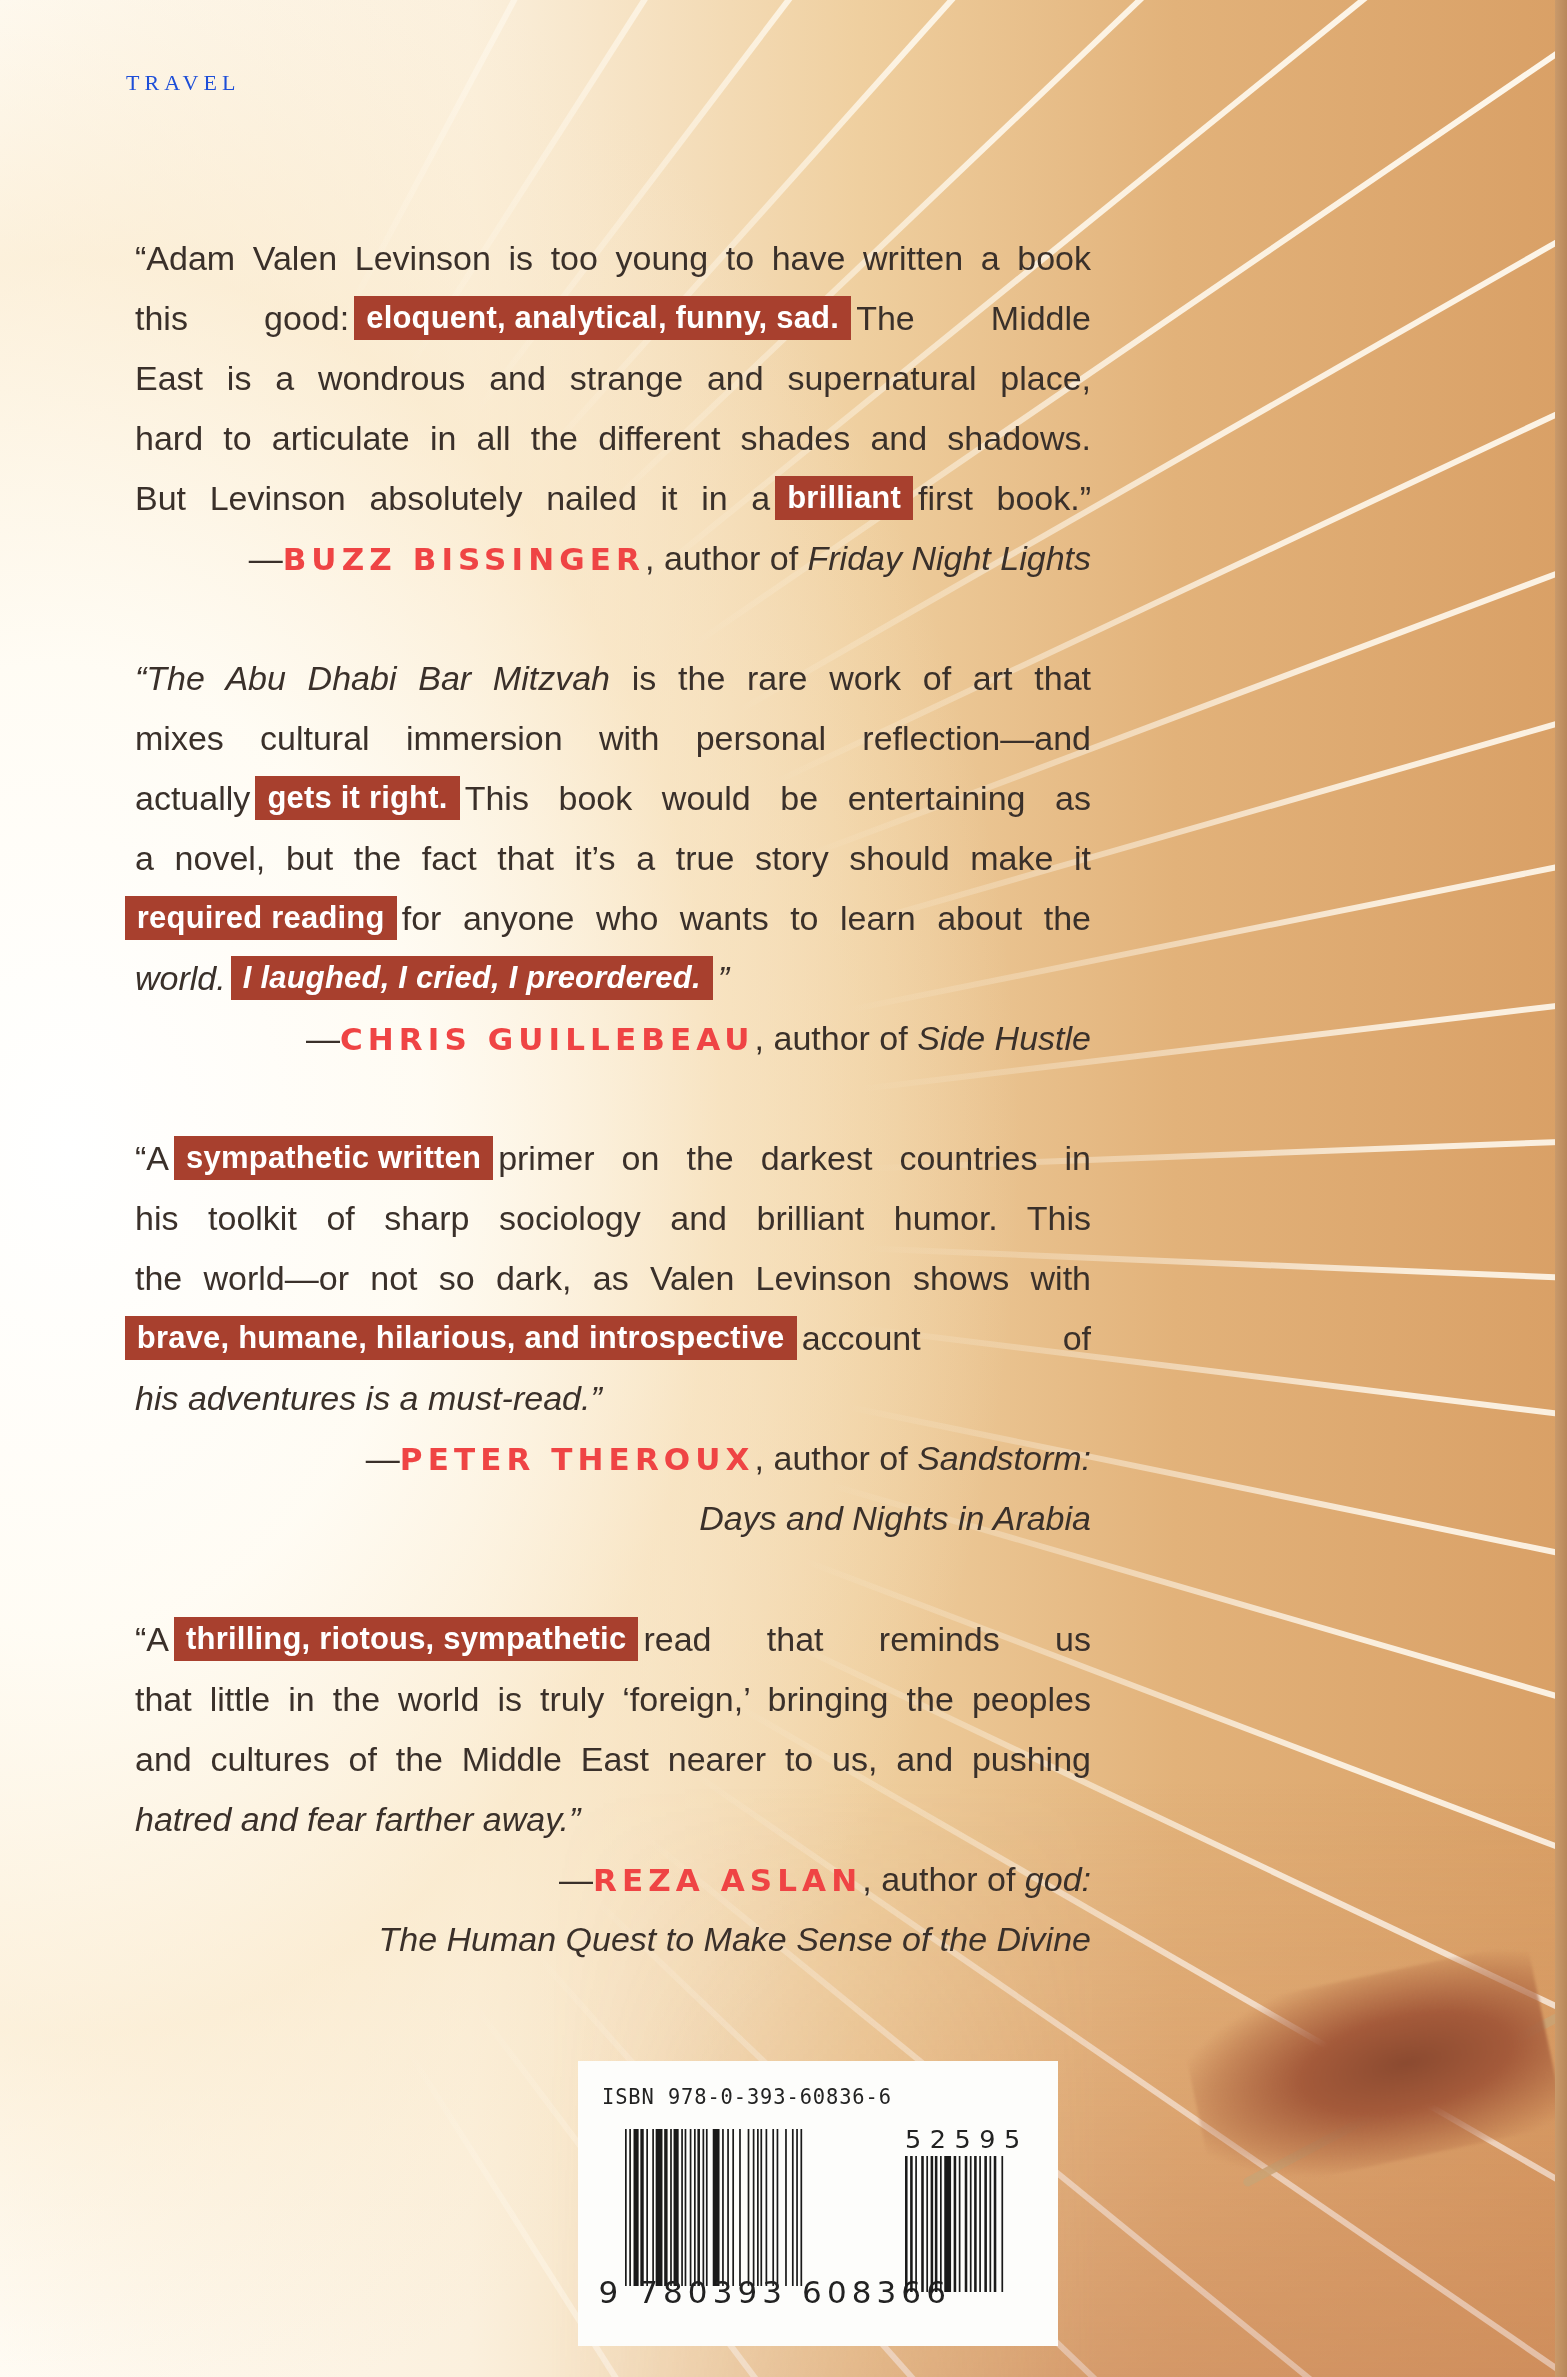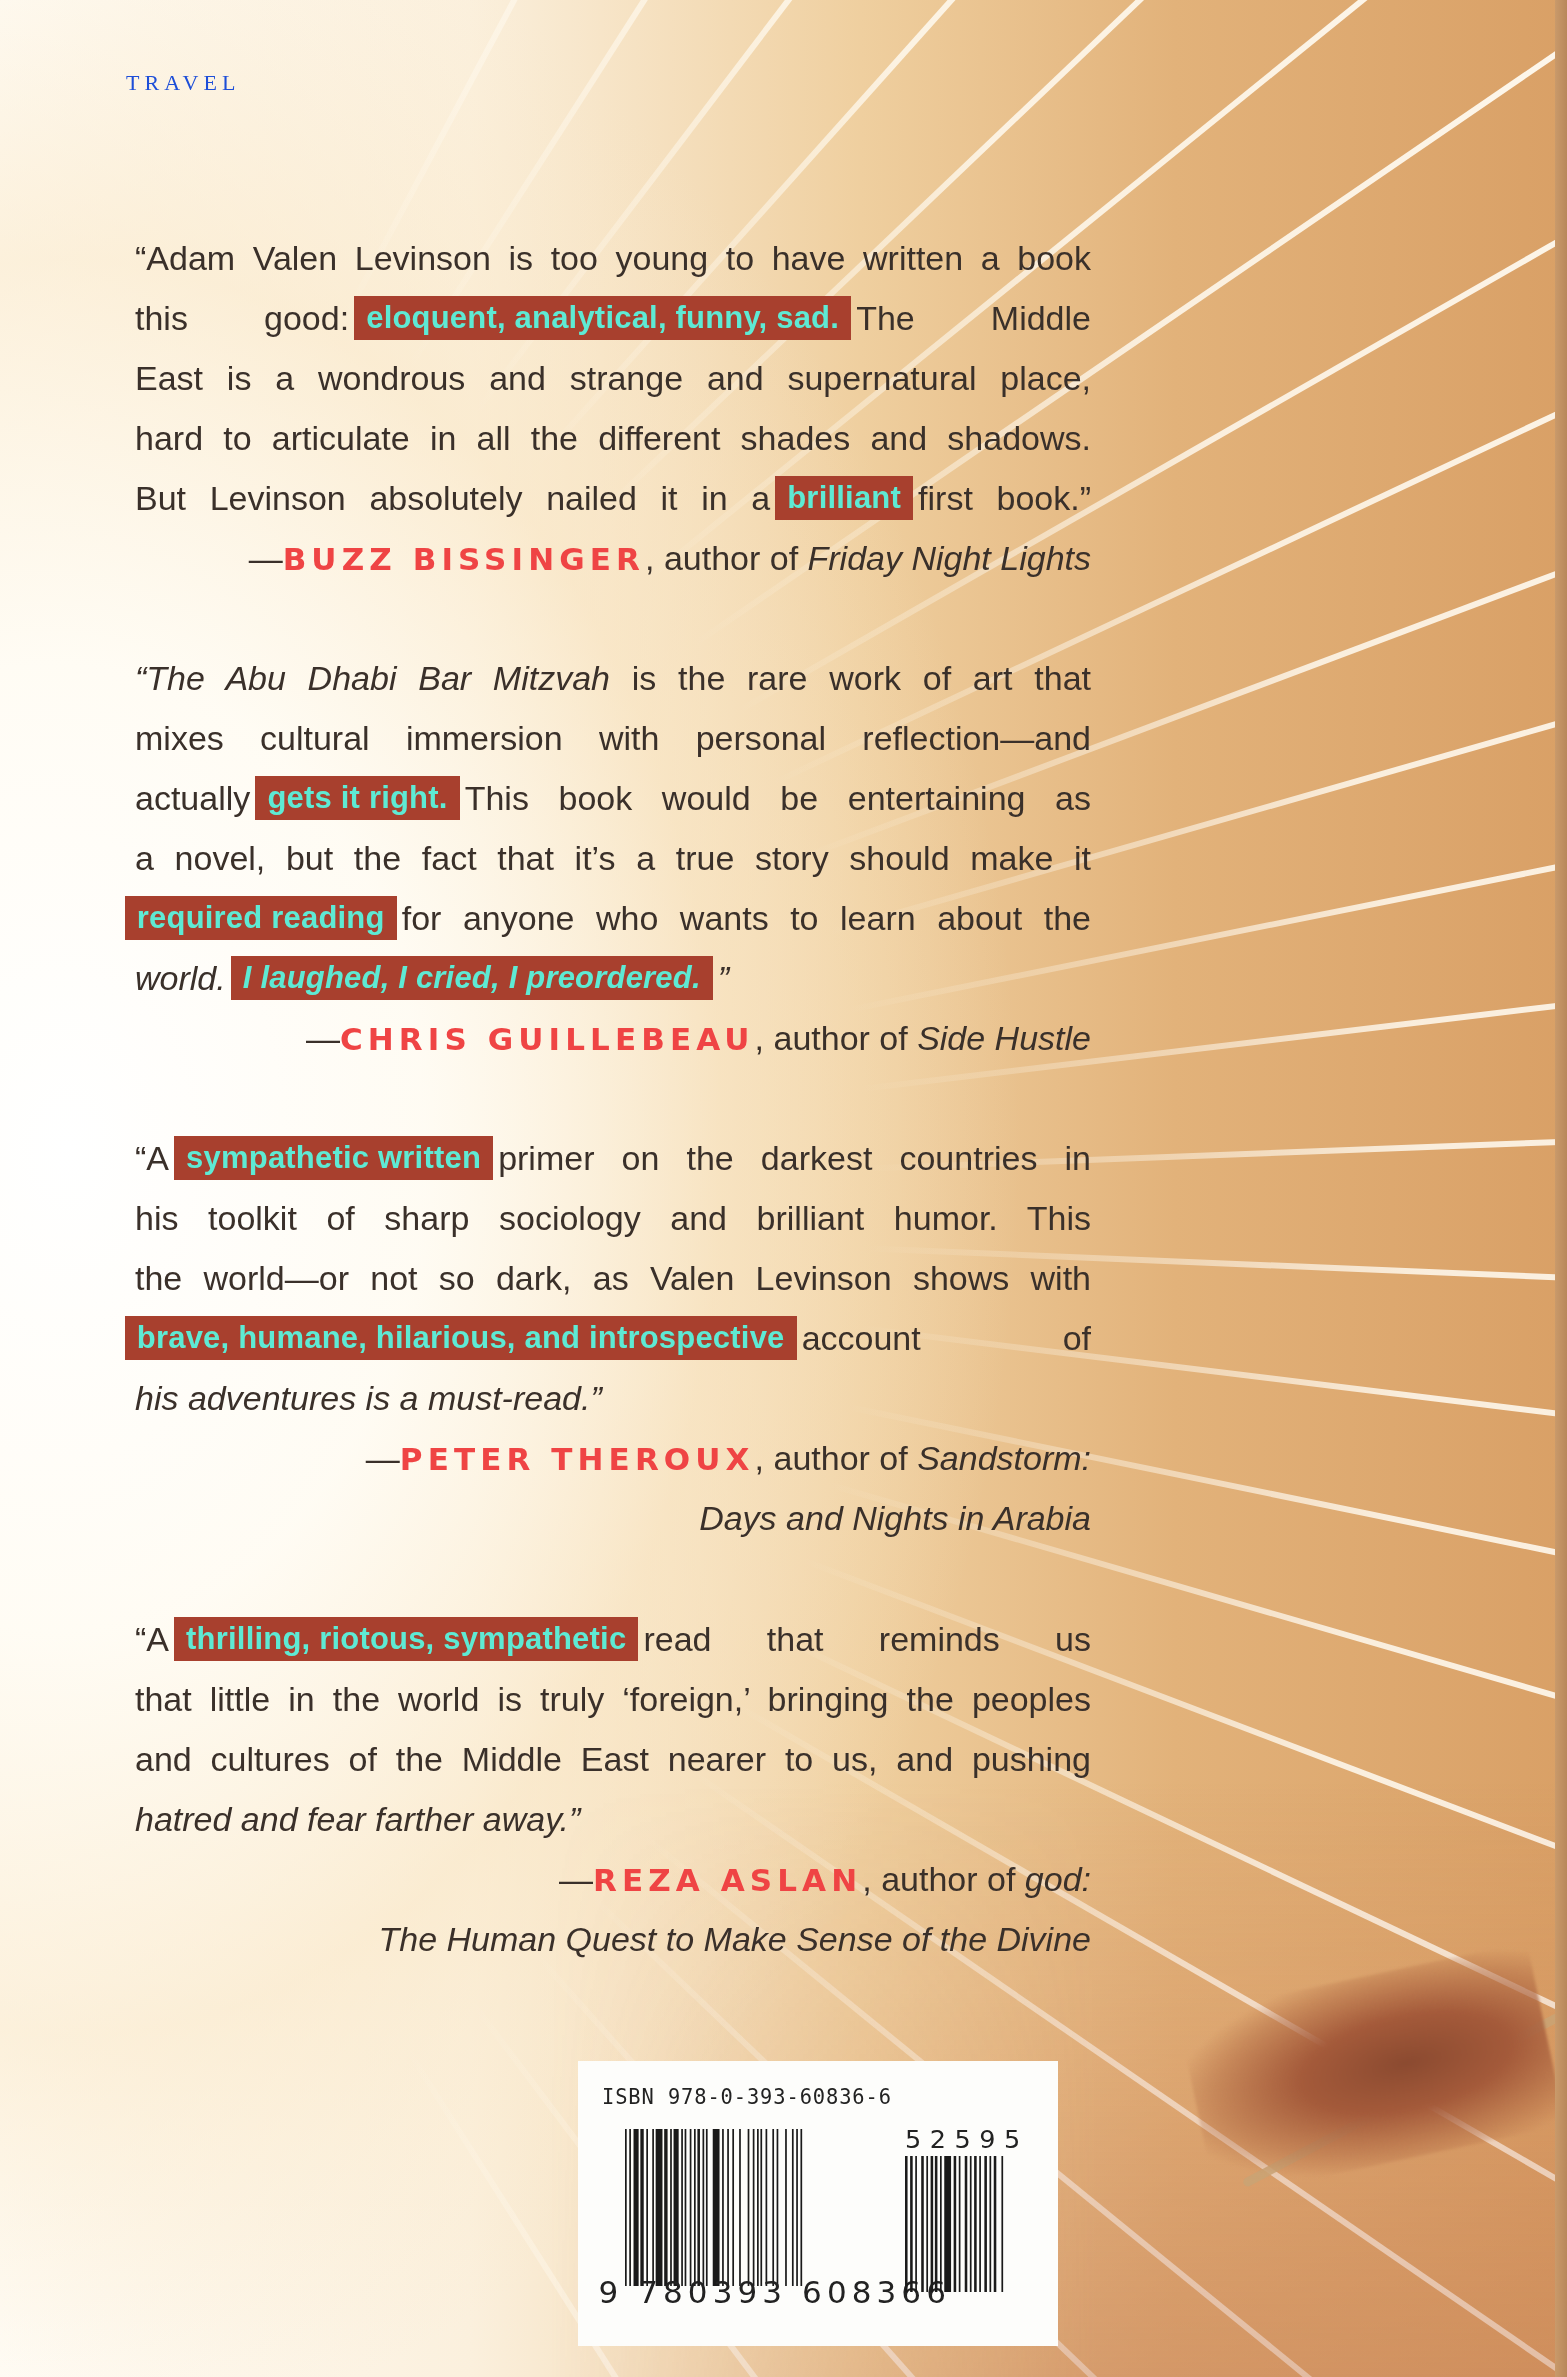--- a/index.html
+++ b/index.html
@@ -26,21 +26,21 @@
   .rope { position: absolute; right: 8.5px; bottom: 357px; width: 357px; height: 8.5px; background: #c9a374; border-radius: 4.3px; transform: rotate(-28deg); transform-origin: right center; opacity: 0.85; }
 
   .category {
     position: absolute; left: 126px; top: 70px;
     font-family: Liberation Serif, serif; font-size: 22px; letter-spacing: 5.1px; color: #1d4ed8;
   }
   .blurb { position: absolute; left: 113px; width: 956px; font-family: "Liberation Sans", sans-serif; font-weight: 300; color: #3a302a; margin-left: 22px; }
   .line { display: block; height: 60px; line-height: 60px; font-size: 34px; white-space: nowrap; text-align: justify; text-align-last: justify; }
   .line.last { text-align: left; text-align-last: left; font-style: italic; }
   .hl {
-    display: inline-block; background: #a8402e; color: #5eead4; font-weight: 700;
+    display: inline-block; background: #a8402e; color: #ffffff; font-weight: 700;
     font-size: 31px; line-height: 44px; padding: 0 12px; margin: 0 5.1px;
     position: relative; top: -1.7px; letter-spacing: 0.2px;
   }
   .hl.flush { margin-left: -10.2px; }
   .attrib { display: block; text-align: right; height: 60px; line-height: 60px; font-size: 34px; color: #3a302a; white-space: nowrap; }
   .attrib .name { font-family: "DejaVu Sans", sans-serif; font-weight: 700; letter-spacing: 5.1px; font-size: 31px; color: #ef4444; }
   .it { font-style: italic; text-align: right; }
 
   .barcode-box {
     position: absolute; left: 578px; top: 2061px; width: 480px; height: 285px; background: #fdfdfb;

